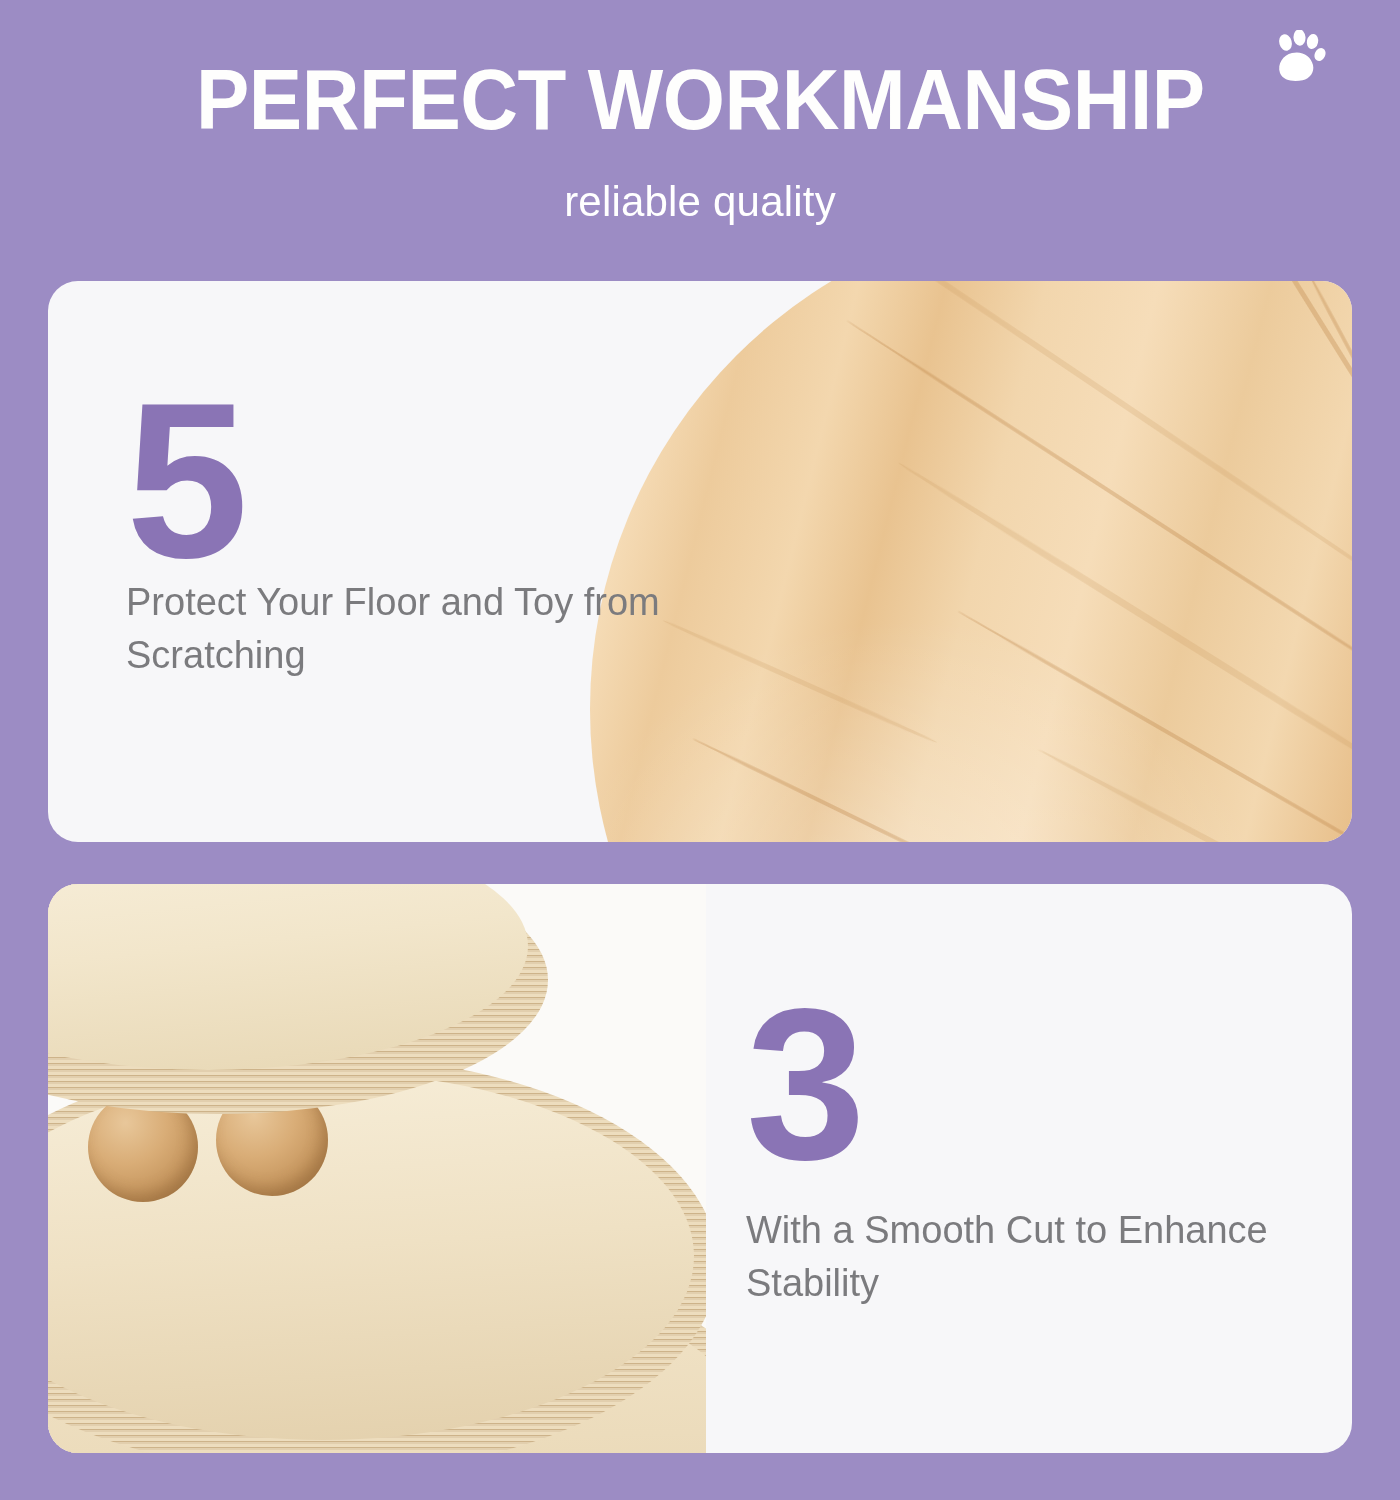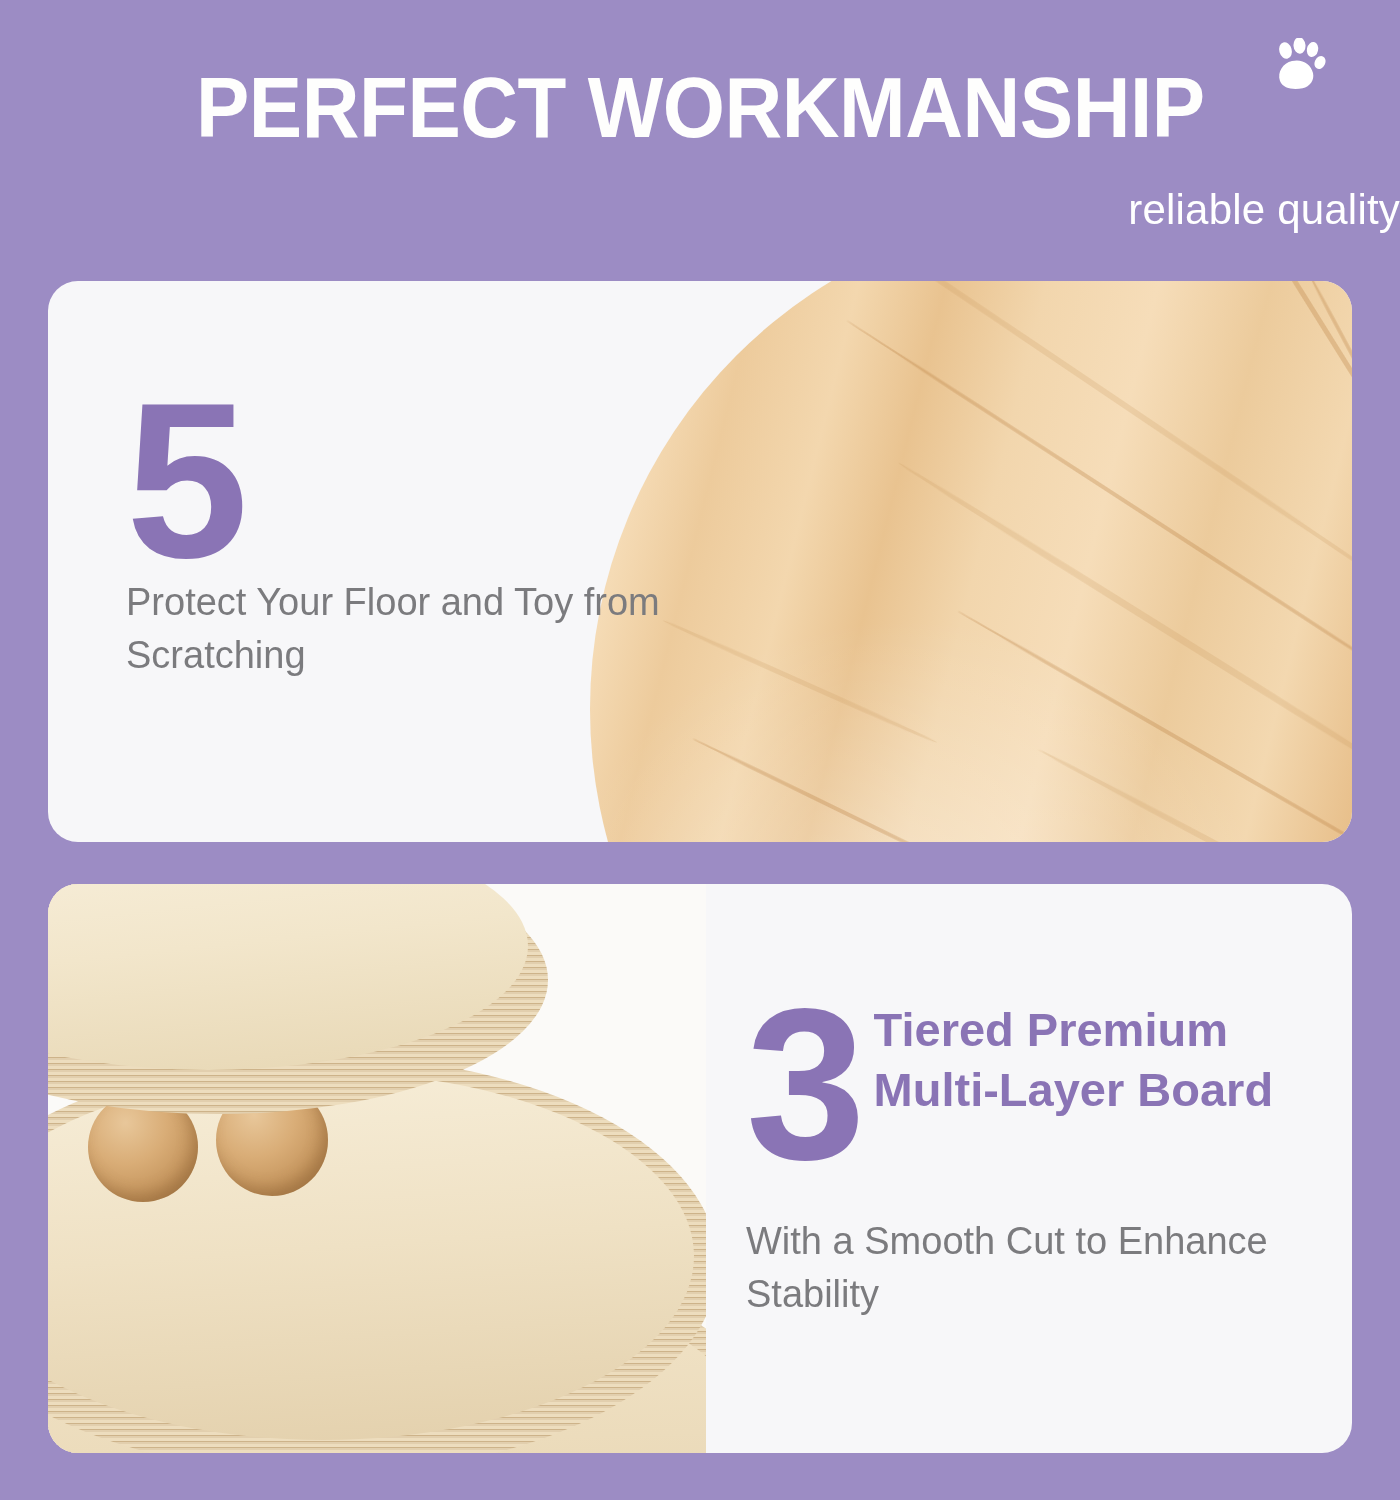--- a/index.html
+++ b/index.html
@@ -5,42 +5,42 @@
   * { margin:0; padding:0; box-sizing:border-box; }
   html,body { width:1400px; height:1500px; }
   body {
     background:#9c8cc4;
     font-family:"Liberation Sans", sans-serif;
     position:relative;
     overflow:hidden;
   }
 
   
-  .header { position:absolute; left:0; top:8px; width:1392px; height:281px; }
+  .header { position:absolute; left:0; top:0; width:1392px; height:281px; }
 
   .title-row {
     position:absolute; left:0; top:52px; width:1400px;
     display:flex; justify-content:center; align-items:flex-start;
   }
   .page-title {
     font-family:"Liberation Sans Narrow","Liberation Sans", sans-serif;
     font-weight:bold;
     font-size:86px;
     line-height:94px;
     letter-spacing:-0.5px;
     color:#fefefd;
     transform:scaleX(0.93);
     transform-origin:center top;
     white-space:nowrap;
   }
   .paw-icon { position:absolute; left:1272px; top:30px; width:54px; height:56px; }
 
   .subtitle {
     position:absolute; left:0; top:178px; width:1400px;
-    text-align:right;
+    text-align:center;
     font-size:42px;
     font-weight:300;
     color:#ffffff;
     letter-spacing:0.2px;
   }
 
   
   .card {
     position:absolute;
     background:#f7f7f9;
@@ -139,21 +139,21 @@
   }
   .c2-title {
     font-size:47px;
     font-weight:bold;
     color:#8a74b5;
     line-height:60px;
     margin-left:14px;
     padding-top:6px;
   }
   .c2-desc {
-    margin-top:39px;
+    margin-top:28px;
     font-size:38px;
     font-weight:300;
     line-height:53px;
     color:#7b7b7e;
   }
 </style>
 </head>
 <body>
 
 <div class="header">
@@ -220,17 +220,16 @@
     <div class="ball" style="left:168px; top:200px; width:112px; height:112px;"></div>
 
     <div class="tier-edge" style="left:-160px; top:-38px; width:660px; height:268px;"></div>
     <div class="tierdisc" style="left:-160px; top:-62px; width:640px; height:248px;
                 background:linear-gradient(174deg,#f9f1de 0%,#f2e6cb 50%,#e7d7b4 100%);"></div>
   </div>
 
   <div class="c2-text">
     <div class="c2-head">
       <span class="c2-num">3</span>
-      <span class="c2-title">Tiered Premium Multi-Layer Board</span>
     </div>
     <p class="c2-desc">With a Smooth Cut to Enhance Stability</p>
   </div>
 </div>
 
 </body></html>

